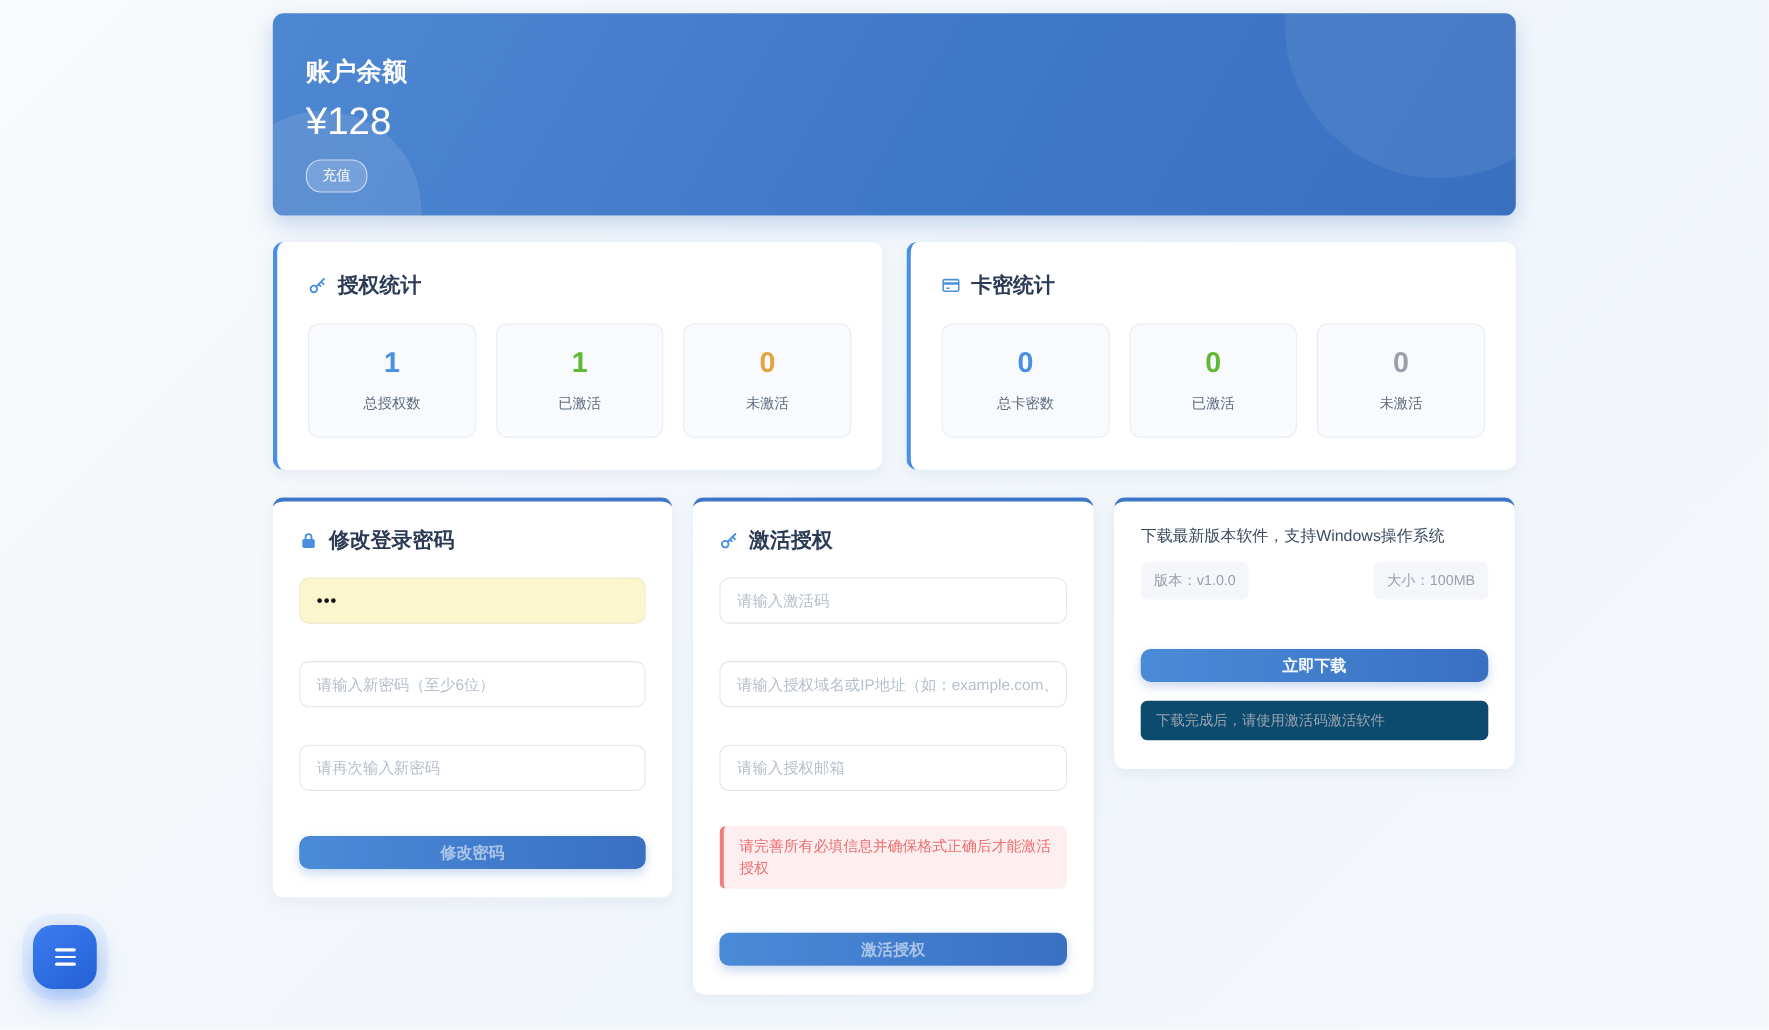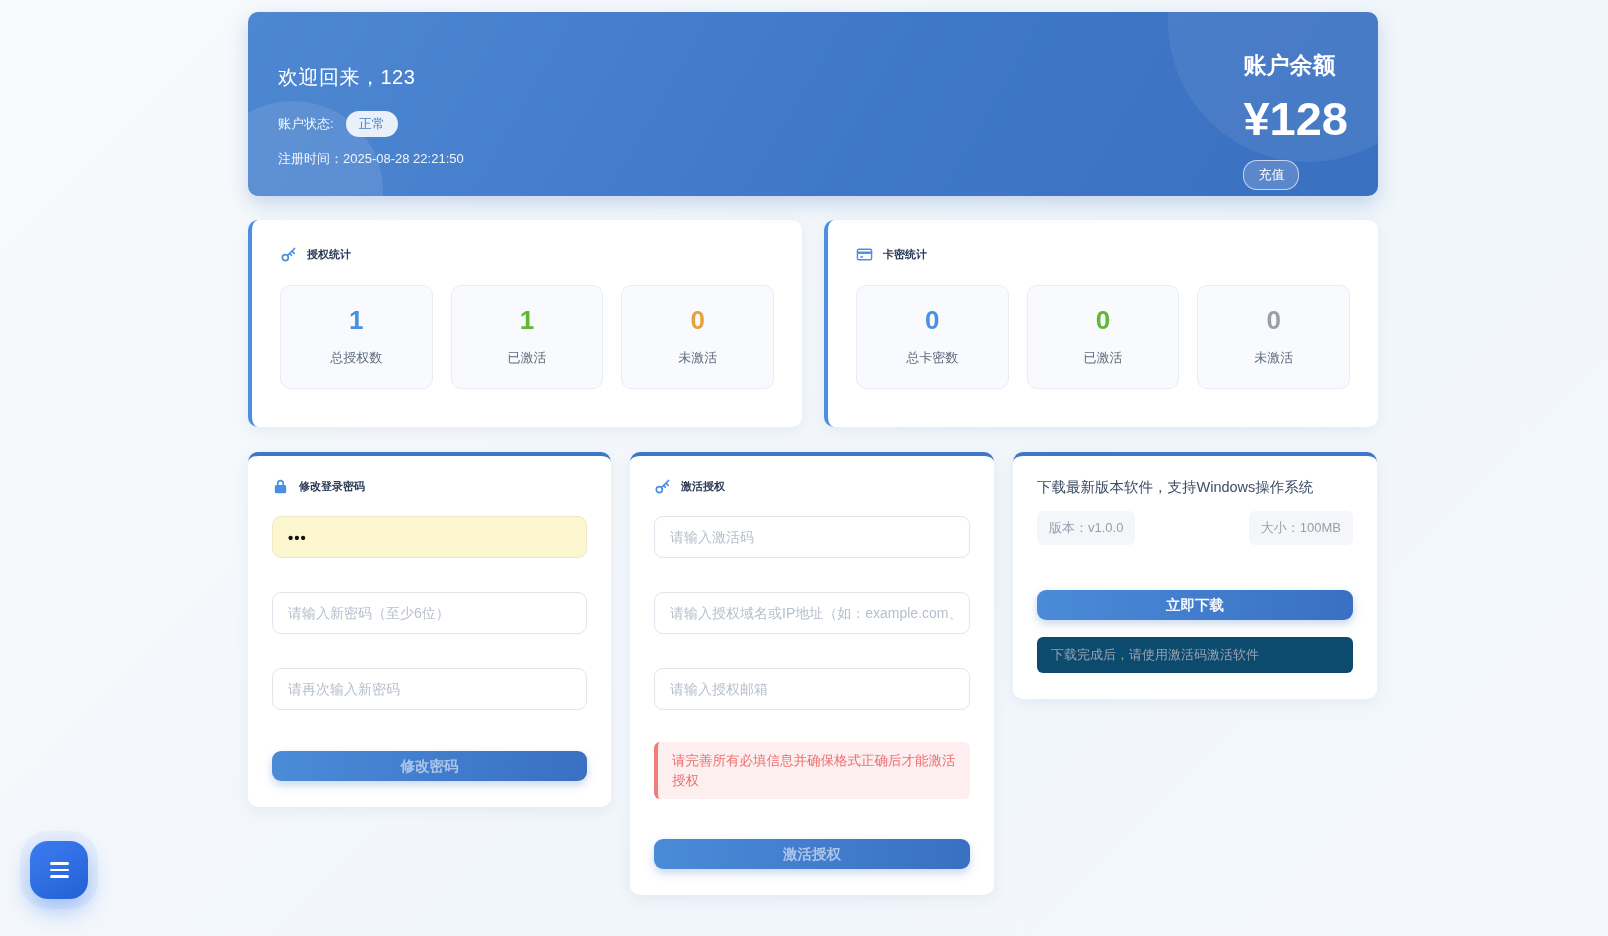--- a/index.html
+++ b/index.html
@@ -31,34 +31,34 @@
   .banner-left { padding-top:52px; position:relative; z-index:1; }
   .welcome { font-size:20px; letter-spacing:.5px; margin-bottom:20px; }
   .status-row { display:flex; align-items:center; font-size:13px; color:rgba(255,255,255,.95); margin-bottom:13px; }
   .status-badge {
     margin-left:12px; background:rgba(255,255,255,.88); color:#4a82cb;
     border-radius:13px; padding:4px 13px; font-size:13px;
   }
   .register-row { font-size:13px; color:rgba(255,255,255,.92); }
   .banner-right { padding-top:38px; text-align:left; position:relative; z-index:1; }
   .balance-title { font-size:23px; font-weight:bold; }
-  .balance-value { font-size:47px; font-weight:700; margin-top:10px; }
+  .balance-value { font-size:35px; font-weight:400; margin-top:10px; }
   .recharge-btn {
     display:inline-block; margin-top:14px; padding:5px 14px; font-size:13px;
     color:#fff; background:rgba(255,255,255,.16);
     border:1px solid rgba(255,255,255,.65); border-radius:14px; cursor:pointer;
   }
 
   
   .stats-row { margin-top:24px; display:grid; grid-template-columns:1fr 1fr; gap:22px; }
   .stat-card {
     background:#fff; border-radius:10px; border-left:4px solid #4a90e2;
     box-shadow:0 4px 14px rgba(110,130,160,.10); padding:26px 28px 30px; height:207px;
   }
-  .card-header { display:flex; align-items:center; gap:10px; font-size:11px; font-weight:bold; color:#2b3a55; }
+  .card-header { display:flex; align-items:center; gap:10px; font-size:19px; font-weight:bold; color:#2b3a55; }
   .card-header svg { width:17px; height:17px; flex:0 0 auto; }
   .stat-boxes { margin-top:22px; display:grid; grid-template-columns:repeat(3,1fr); gap:18px; }
   .stat-box {
     background:#f8fafd; border:1px solid #e8edf4; border-radius:10px;
     text-align:center; padding:19px 0 21px;
   }
   .stat-value { font-size:26px; font-weight:bold; }
   .stat-label { font-size:13px; color:#5f6b7d; margin-top:13px; }
   .c-blue { color:#4a90e2; } .c-green { color:#5fb832; }
   .c-orange { color:#e6a23c; } .c-gray { color:#9aa0a9; }
@@ -114,28 +114,20 @@
   }
   .hamburger { display:flex; flex-direction:column; gap:4px; }
   .hamburger span { display:block; width:19px; height:2.6px; background:#fff; border-radius:2px; }
 </style>
 </head>
 <body>
 
 <div class="container">
 
   <div class="banner">
-    <div class="banner-left">
-      <div class="welcome">欢迎回来，123</div>
-      <div class="status-row">
-        <span>账户状态:</span>
-        <span class="status-badge">正常</span>
-      </div>
-      <div class="register-row">注册时间：2025-08-28 22:21:50</div>
-    </div>
     <div class="banner-right">
       <div class="balance-title">账户余额</div>
       <div class="balance-value">¥128</div>
       <span class="recharge-btn">充值</span>
     </div>
   </div>
 
   <div class="stats-row">
 
     <div class="stat-card">

